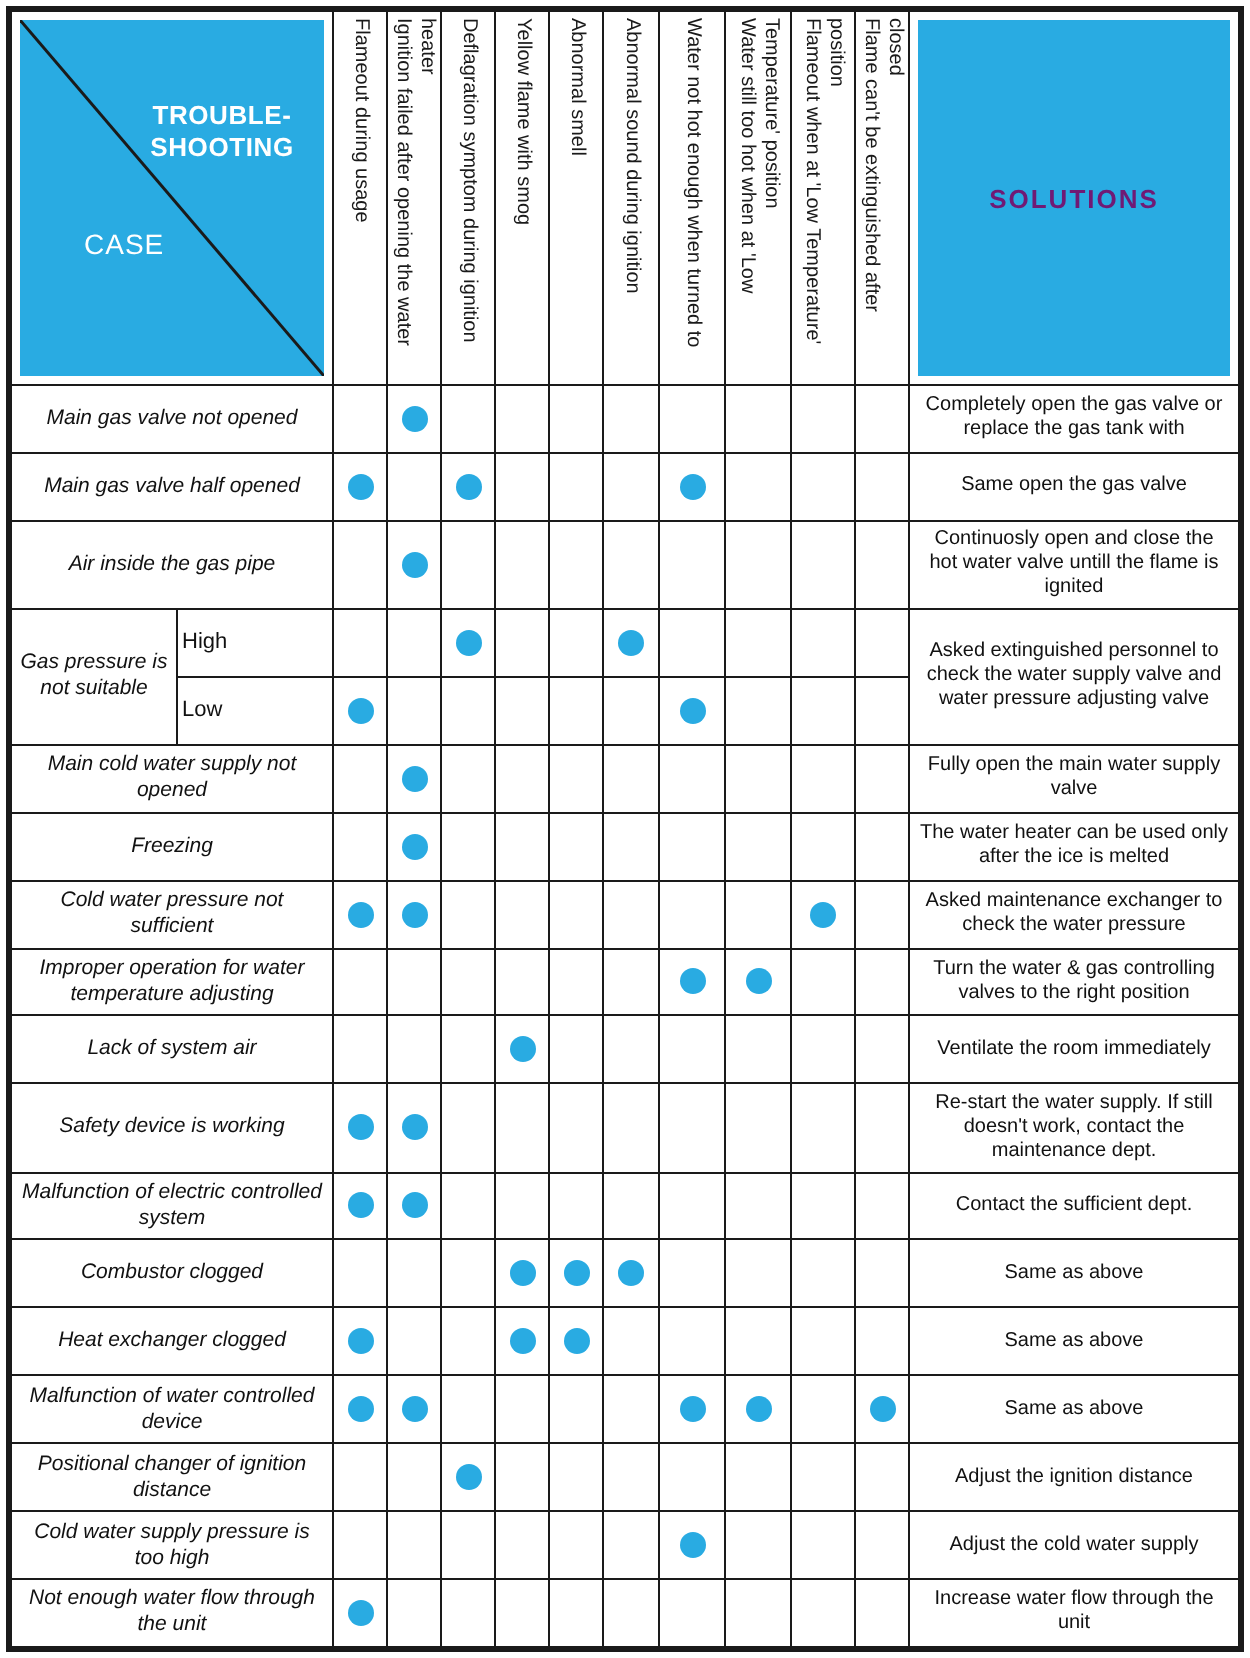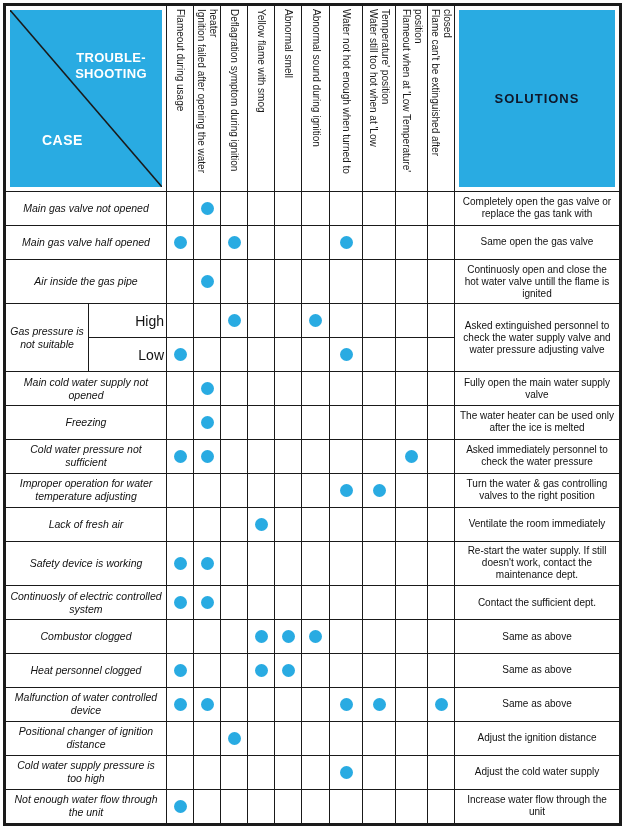--- a/index.html
+++ b/index.html
@@ -16,41 +16,41 @@
 
   .corner { position: relative; padding: 16px; }
   .corner-box { position: absolute; left: 4px; top: 4px; right: 4px; bottom: 4px; background: var(--accent); }
   .diag { position: absolute; left: 0; top: 0; width: 100%; height: 100%; display: block; }
   .diag line { stroke: var(--border); stroke-width: 1.5; vector-effect: non-scaling-stroke; }
   .corner-top {
     position: absolute; top: 40px; left: 56px; right: 6px; text-align: center;
     color: #fff; font-weight: bold; font-size: 13px; line-height: 16px; letter-spacing: .3px;
   }
   .corner-bottom {
-    position: absolute; top: 122px; left: 32px;
-    color: #fff; font-weight: bold; font-size: 14px; letter-spacing: .5px;
+    position: absolute; top: 104px; left: 32px;
+    color: #fff; font-weight: normal; font-size: 14px; letter-spacing: .5px;
   }
 
   .sym-th { vertical-align: top; text-align: center; padding: 0; }
   .vtext {
     display: inline-block; writing-mode: vertical-lr;
     font-weight: normal; font-size: 10px; line-height: 12px;
     max-height: 178px; margin-top: 3px; text-align: left; color: #1a1a1a;
   }
 
   .solutions-th { position: relative; padding: 0; }
   .solutions-box {
     position: absolute; left: 4px; top: 4px; right: 4px; bottom: 4px;
     background: var(--accent); display: flex; align-items: center; justify-content: center;
-    color: #0f172a; font-weight: bold; font-size: 13px; letter-spacing: 1px;
+    color: #701a75; font-weight: bold; font-size: 13px; letter-spacing: 1px;
   }
 
   tbody tr { height: 33px; }
   .case-td { text-align: center; font-size: 10.5px; line-height: 13px; padding: 3px 4px; font-style: italic; }
-  .sub-td  { text-align: right; font-size: 14px; padding: 2px; }
+  .sub-td  { text-align: left; font-size: 11px; padding: 2px; }
   .sym-td  { text-align: center; vertical-align: middle; padding: 0; }
   .dot     { display: block; margin: 0 auto; width: 13px; height: 13px; border-radius: 50%; background: var(--accent); }
   .sol-td  { text-align: center; font-size: 10px; line-height: 12px; padding: 3px 5px; margin-left: 32px; }
 </style>
 </head>
 <body>
 
 <div class="page">
   <table class="ts">
     <colgroup>
@@ -229,42 +229,42 @@
           <td class="sym-td"></td>
           <td class="sym-td"></td>
           <td class="sym-td"></td>
           <td class="sym-td"></td>
           <td class="sym-td"></td>
           <td class="sym-td"></td>
           <td class="sym-td">
             <span class="dot"></span>
           </td>
           <td class="sym-td"></td>
-          <td class="sol-td">Asked immediately personnel to check the water pressure</td>
+          <td class="sol-td">Asked maintenance exchanger to check the water pressure</td>
         </tr>
         <tr>
           <td class="case-td" colspan="2">Improper operation for water temperature adjusting</td>
           <td class="sym-td"></td>
           <td class="sym-td"></td>
           <td class="sym-td"></td>
           <td class="sym-td"></td>
           <td class="sym-td"></td>
           <td class="sym-td"></td>
           <td class="sym-td">
             <span class="dot"></span>
           </td>
           <td class="sym-td">
             <span class="dot"></span>
           </td>
           <td class="sym-td"></td>
           <td class="sym-td"></td>
           <td class="sol-td">Turn the water &amp; gas controlling valves to the right position</td>
         </tr>
         <tr>
-          <td class="case-td" colspan="2">Lack of fresh air</td>
+          <td class="case-td" colspan="2">Lack of system air</td>
           <td class="sym-td"></td>
           <td class="sym-td"></td>
           <td class="sym-td"></td>
           <td class="sym-td">
             <span class="dot"></span>
           </td>
           <td class="sym-td"></td>
           <td class="sym-td"></td>
           <td class="sym-td"></td>
           <td class="sym-td"></td>
@@ -284,21 +284,21 @@
           <td class="sym-td"></td>
           <td class="sym-td"></td>
           <td class="sym-td"></td>
           <td class="sym-td"></td>
           <td class="sym-td"></td>
           <td class="sym-td"></td>
           <td class="sym-td"></td>
           <td class="sol-td">Re-start the water supply. If still doesn't work, contact the maintenance dept.</td>
         </tr>
         <tr>
-          <td class="case-td" colspan="2">Continuosly of electric controlled system</td>
+          <td class="case-td" colspan="2">Malfunction of electric controlled system</td>
           <td class="sym-td">
             <span class="dot"></span>
           </td>
           <td class="sym-td">
             <span class="dot"></span>
           </td>
           <td class="sym-td"></td>
           <td class="sym-td"></td>
           <td class="sym-td"></td>
           <td class="sym-td"></td>
@@ -322,21 +322,21 @@
           <td class="sym-td">
             <span class="dot"></span>
           </td>
           <td class="sym-td"></td>
           <td class="sym-td"></td>
           <td class="sym-td"></td>
           <td class="sym-td"></td>
           <td class="sol-td">Same as above</td>
         </tr>
         <tr>
-          <td class="case-td" colspan="2">Heat personnel clogged</td>
+          <td class="case-td" colspan="2">Heat exchanger clogged</td>
           <td class="sym-td">
             <span class="dot"></span>
           </td>
           <td class="sym-td"></td>
           <td class="sym-td"></td>
           <td class="sym-td">
             <span class="dot"></span>
           </td>
           <td class="sym-td">
             <span class="dot"></span>

